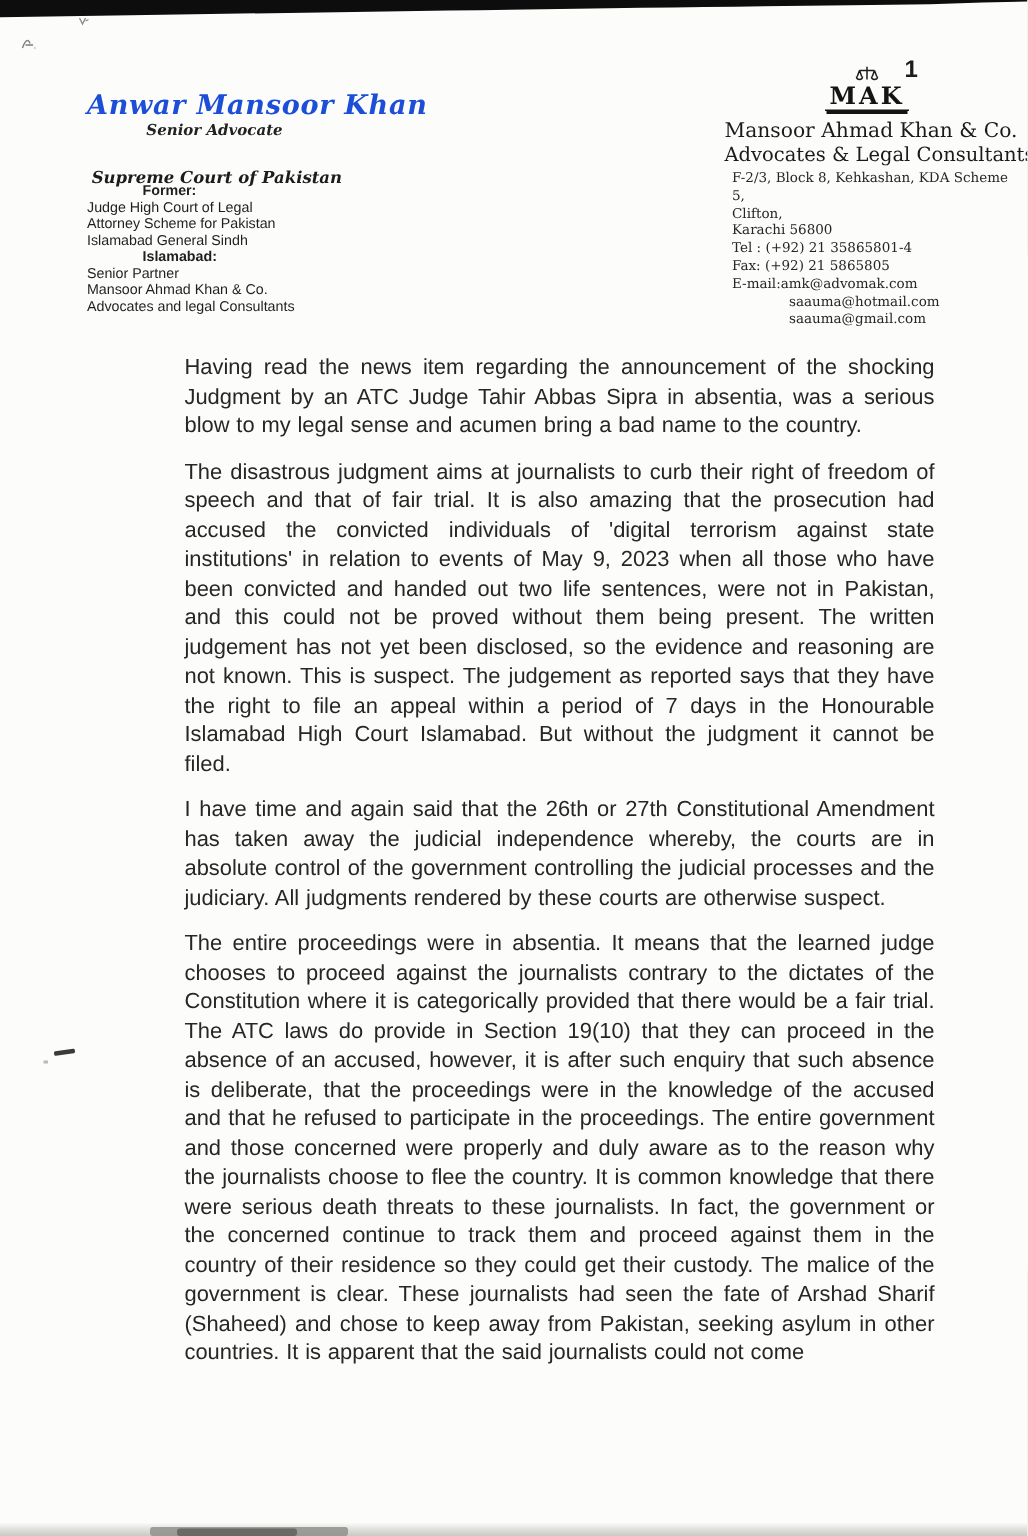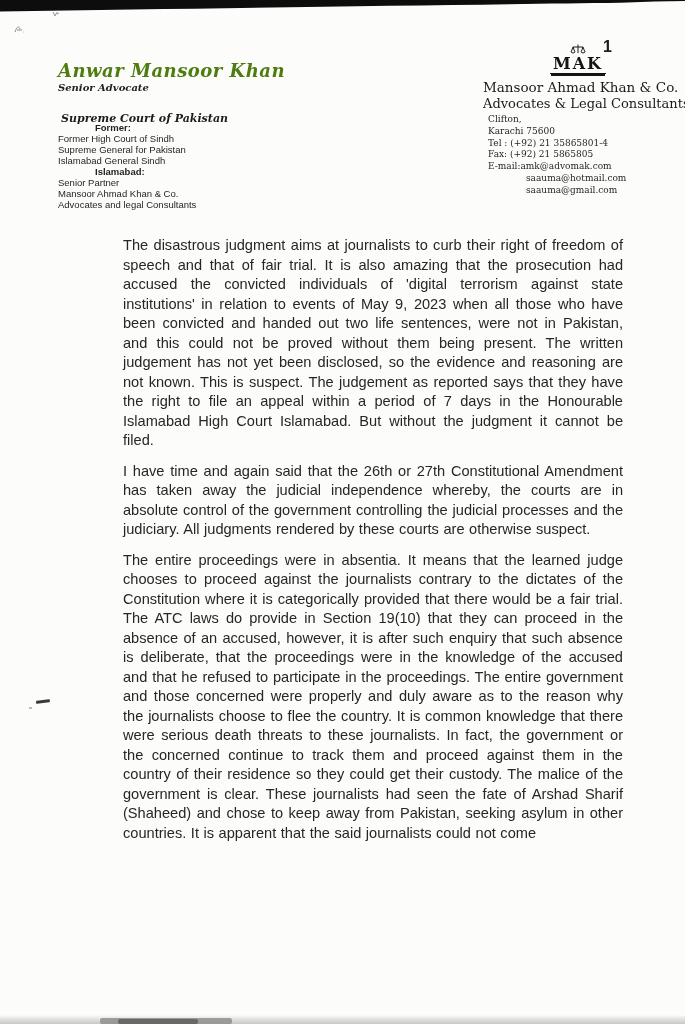--- a/index.html
+++ b/index.html
@@ -35,25 +35,25 @@
   .pen-dot{position:absolute;top:707px;left:29px;width:3px;height:2px;background:#b9b9b6;}
   
   .page-number{
     position:absolute;top:38px;left:603px;
     font-size:16px;font-weight:bold;color:#1c1c1c;
   }
   
   .lh-left{position:absolute;top:60px;left:58px;width:170px;}
   .lh-name{
     font-family:"DejaVu Serif",serif;font-style:italic;font-weight:bold;
-    font-size:18px;letter-spacing:.5px;color:#4d7c0f;white-space:nowrap;
+    font-size:18px;letter-spacing:.5px;color:#1d4ed8;white-space:nowrap;
   }
   .lh-title1{
     font-family:"DejaVu Serif",serif;font-style:italic;font-weight:bold;
-    font-size:10px;text-align:left;margin-top:1px;color:#222;
+    font-size:10px;text-align:center;margin-top:1px;color:#222;
   }
   .lh-title2{
     font-family:"DejaVu Serif",serif;font-style:italic;font-weight:bold;
     font-size:11px;text-align:right;margin-top:19px;color:#1c1c1c;white-space:nowrap;
   }
   .lh-roles{
     position:absolute;top:122px;left:58px;width:190px;
     font-size:9.5px;line-height:11px;color:#1f1f1f;
   }
   .lh-roles .bold{font-weight:bold;margin-left:37px;}
@@ -110,50 +110,52 @@
 
   <div class="page-number">1</div>
 
   <div class="lh-left">
     <div class="lh-name">Anwar Mansoor Khan</div>
     <div class="lh-title1">Senior Advocate</div>
     <div class="lh-title2">Supreme Court of Pakistan</div>
   </div>
   <div class="lh-roles">
     <div class="bold">Former:</div>
-    <div>Former High Court of Sindh</div>
-    <div>Supreme General for Pakistan</div>
+    <div>Judge High Court of Legal</div>
+    <div>Attorney Scheme for Pakistan</div>
     <div>Islamabad General Sindh</div>
     <div class="bold">Islamabad:</div>
     <div>Senior Partner</div>
     <div>Mansoor Ahmad Khan &amp; Co.</div>
     <div>Advocates and legal Consultants</div>
   </div>
 
   <div class="lh-right">
     <div class="logo">
       <svg class="logo-scales" width="18" height="11" viewBox="0 0 18 11">
         <path d="M9,1 L9,9 M4,3 L14,3 M9,0.5 L9,1 M4,3 L2.5,7 M4,3 L5.5,7 M2,7 A2 2 0 0 0 6 7 M14,3 L12.5,7 M14,3 L15.5,7 M12,7 A2 2 0 0 0 16 7" stroke="#1c1c1c" stroke-width="1" fill="none"></path>
       </svg>
       <span class="logo-text">MAK</span>
     </div>
     <div class="firm-name">Mansoor Ahmad Khan &amp; Co.</div>
     <div class="firm-subtitle">Advocates &amp; Legal Consultants</div>
     <div class="firm-address">
+      <div>F-2/3, Block 8, Kehkashan, KDA Scheme 5,</div>
       <div>Clifton,</div>
-      <div>Karachi 75600</div>
+      <div>Karachi 56800</div>
       <div>Tel : (+92) 21 35865801-4</div>
       <div>Fax: (+92) 21 5865805</div>
       <div>E-mail:amk@advomak.com</div>
       <div class="email-extra">saauma@hotmail.com</div>
       <div class="email-extra">saauma@gmail.com</div>
     </div>
   </div>
 
   <div class="letter-body">
+    <p>Having read the news item regarding the announcement of the shocking Judgment by an ATC Judge Tahir Abbas Sipra in absentia, was a serious blow to my legal sense and acumen bring a bad name to the country.</p>
     <p>The disastrous judgment aims at journalists to curb their right of freedom of speech and that of fair trial. It is also amazing that the prosecution had accused the convicted individuals of 'digital terrorism against state institutions' in relation to events of May 9, 2023 when all those who have been convicted and handed out two life sentences, were not in Pakistan, and this could not be proved without them being present. The written judgement has not yet been disclosed, so the evidence and reasoning are not known. This is suspect. The judgement as reported says that they have the right to file an appeal within a period of 7 days in the Honourable Islamabad High Court Islamabad. But without the judgment it cannot be filed.</p>
     <p>I have time and again said that the 26th or 27th Constitutional Amendment has taken away the judicial independence whereby, the courts are in absolute control of the government controlling the judicial processes and the judiciary. All judgments rendered by these courts are otherwise suspect.</p>
     <p>The entire proceedings were in absentia. It means that the learned judge chooses to proceed against the journalists contrary to the dictates of the Constitution where it is categorically provided that there would be a fair trial. The ATC laws do provide in Section 19(10) that they can proceed in the absence of an accused, however, it is after such enquiry that such absence is deliberate, that the proceedings were in the knowledge of the accused and that he refused to participate in the proceedings. The entire government and those concerned were properly and duly aware as to the reason why the journalists choose to flee the country. It is common knowledge that there were serious death threats to these journalists. In fact, the government or the concerned continue to track them and proceed against them in the country of their residence so they could get their custody. The malice of the government is clear. These journalists had seen the fate of Arshad Sharif (Shaheed) and chose to keep away from Pakistan, seeking asylum in other countries. It is apparent that the said journalists could not come</p>
   </div>
 
   <div class="bottom-band"></div>
   <div class="bottom-smudge"></div>
   <div class="bottom-smudge-core"></div>
 
 </div>

